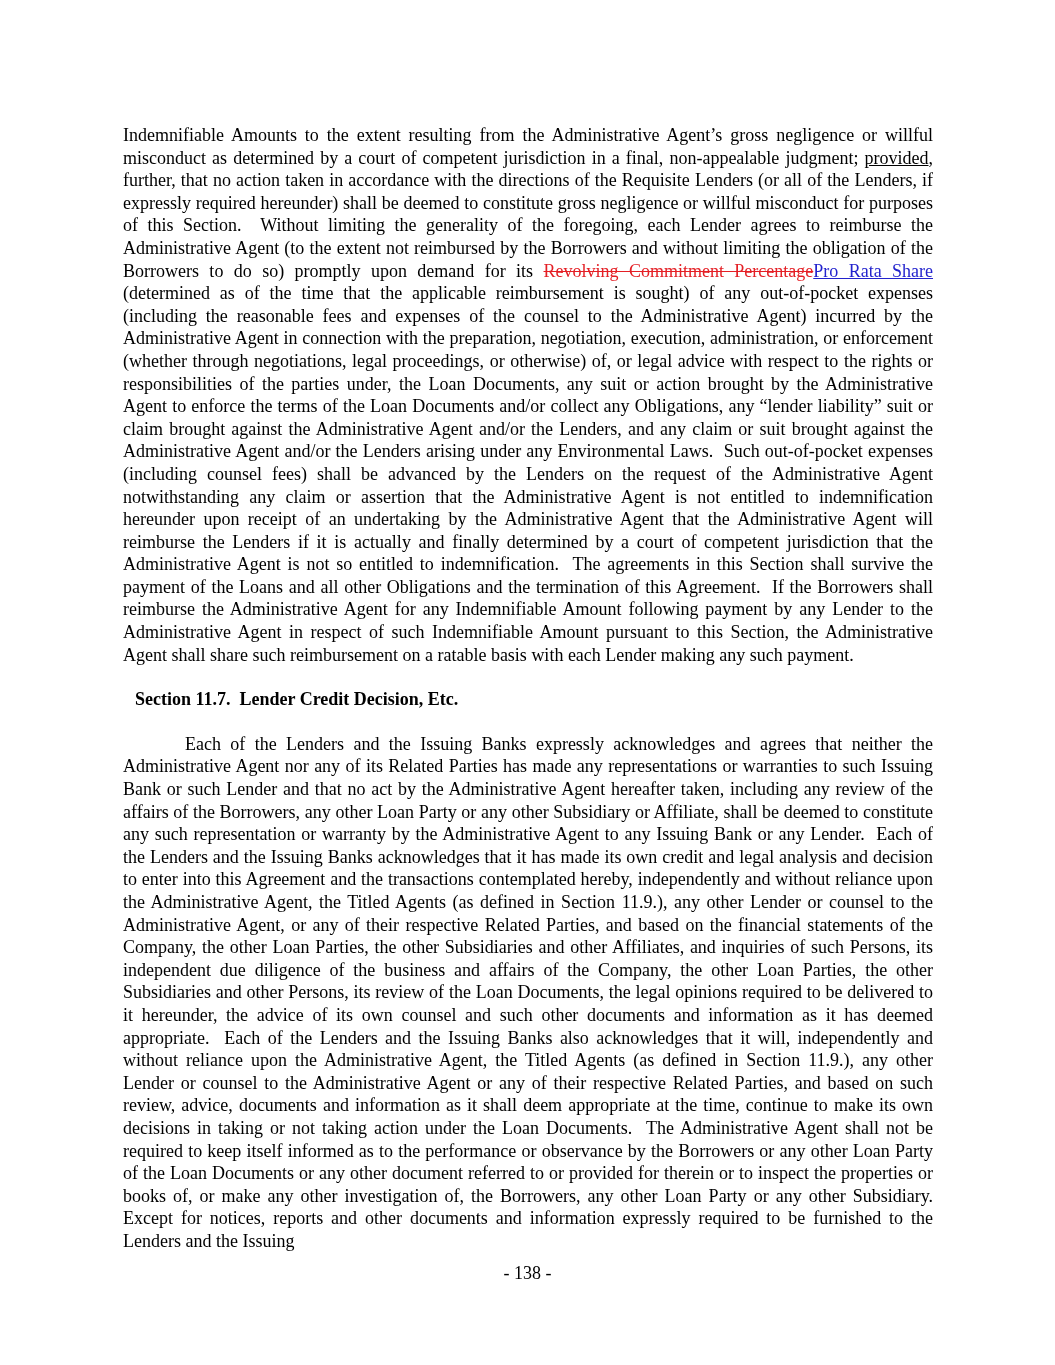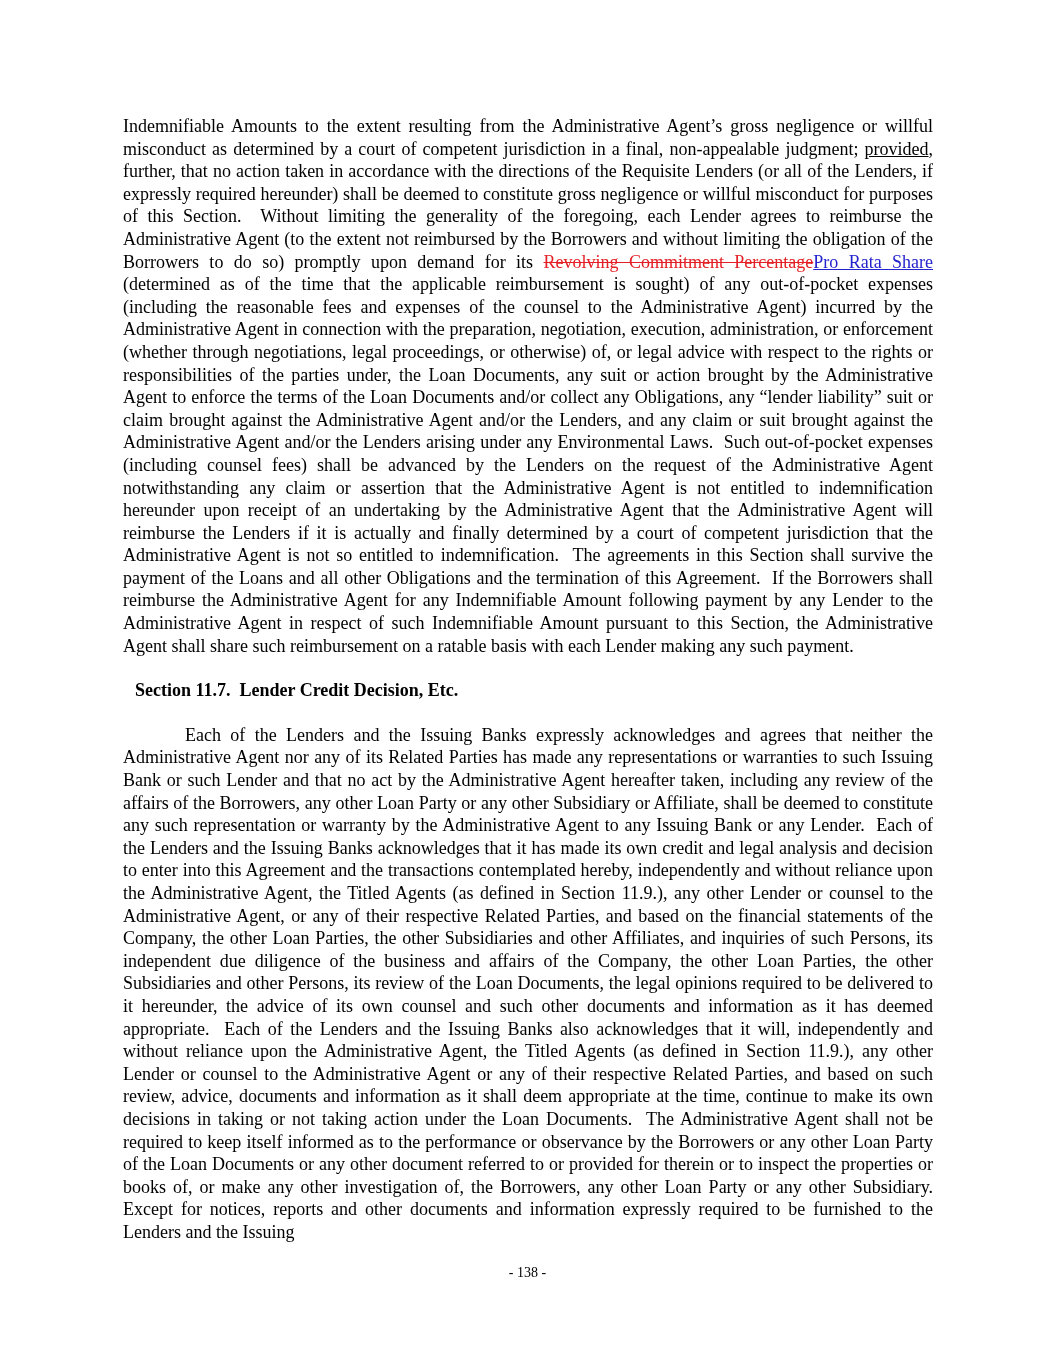--- a/index.html
+++ b/index.html
@@ -12,21 +12,21 @@
     width: 1055px;
     height: 1365px;
     background: #ffffff;
     overflow: hidden;
     font-family: "Liberation Serif", "DejaVu Serif", serif;
     color: #000000;
   }
   .content {
     position: absolute;
     left: 123px;
-    top: 115px;
+    top: 124px;
     width: 810px;
   }
   .para {
     margin: 0 0 22px 0;
     font-size: 18px;
     line-height: 22.6px;
     text-align: justify;
     white-space: pre-wrap;
   }
   .para.first-line-indent {
@@ -50,21 +50,21 @@
   .ins {
     color: #2323cd;
     text-decoration: underline;
   }
   .page-number {
     position: absolute;
     top: 1262px;
     left: 0;
     width: 1055px;
     text-align: center;
-    font-size: 14px;
+    font-size: 18px;
     line-height: 22.6px;
   }
 </style>
 </head>
 <body>
 
 <div class="page">
   <div class="content">
 
     <p class="para"><span>Indemnifiable Amounts to the extent resulting from the Administrative Agent’s gross negligence or willful misconduct as determined by a court of competent jurisdiction in a final, non-appealable judgment; </span><span class="u">provided</span><span>, further, that no action taken in accordance with the directions of the Requisite Lenders (or all of the Lenders, if expressly required hereunder) shall be deemed to constitute gross negligence or willful misconduct for purposes of this Section.  Without limiting the generality of the foregoing, each Lender agrees to reimburse the Administrative Agent (to the extent not reimbursed by the Borrowers and without limiting the obligation of the Borrowers to do so) promptly upon demand for its </span><span class="del">Revolving Commitment Percentage</span><span class="ins">Pro Rata Share</span><span> (determined as of the time that the applicable reimbursement is sought) of any out-of-pocket expenses (including the reasonable fees and expenses of the counsel to the Administrative Agent) incurred by the Administrative Agent in connection with the preparation, negotiation, execution, administration, or enforcement (whether through negotiations, legal proceedings, or otherwise) of, or legal advice with respect to the rights or responsibilities of the parties under, the Loan Documents, any suit or action brought by the Administrative Agent to enforce the terms of the Loan Documents and/or collect any Obligations, any “lender liability” suit or claim brought against the Administrative Agent and/or the Lenders, and any claim or suit brought against the Administrative Agent and/or the Lenders arising under any Environmental Laws.  Such out-of-pocket expenses (including counsel fees) shall be advanced by the Lenders on the request of the Administrative Agent notwithstanding any claim or assertion that the Administrative Agent is not entitled to indemnification hereunder upon receipt of an undertaking by the Administrative Agent that the Administrative Agent will reimburse the Lenders if it is actually and finally determined by a court of competent jurisdiction that the Administrative Agent is not so entitled to indemnification.  The agreements in this Section shall survive the payment of the Loans and all other Obligations and the termination of this Agreement.  If the Borrowers shall reimburse the Administrative Agent for any Indemnifiable Amount following payment by any Lender to the Administrative Agent in respect of such Indemnifiable Amount pursuant to this Section, the Administrative Agent shall share such reimbursement on a ratable basis with each Lender making any such payment.</span></p>

